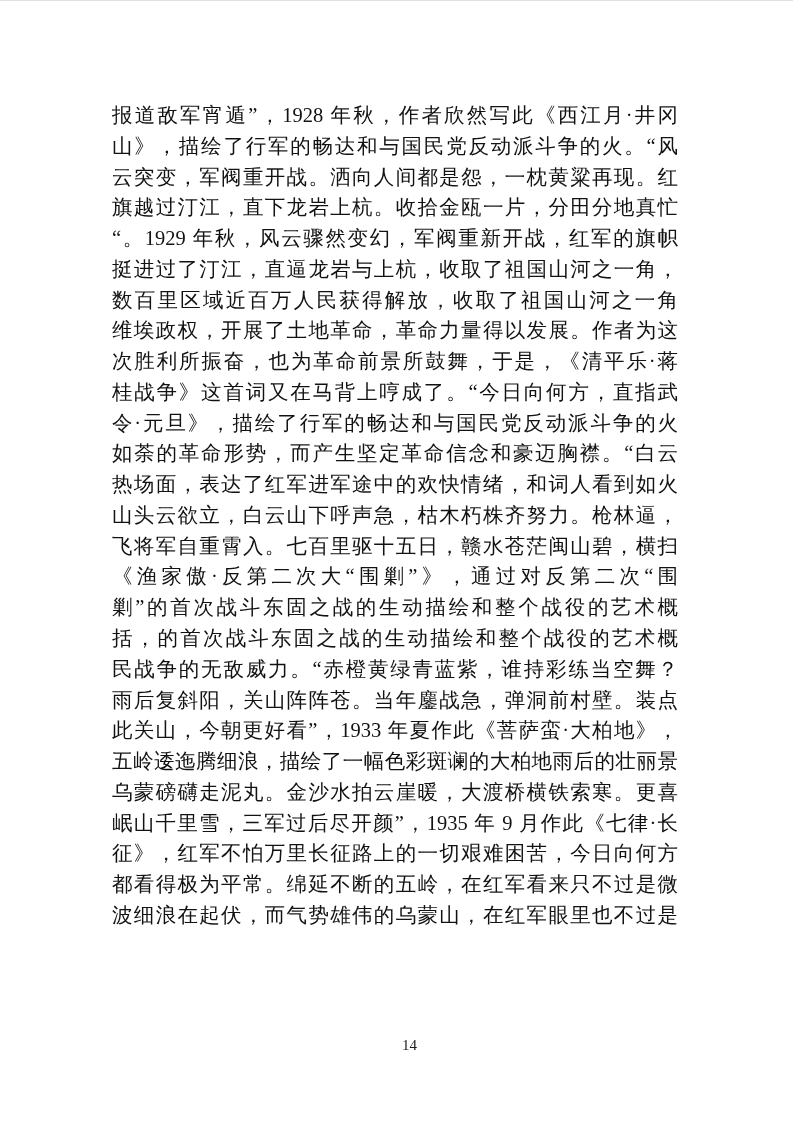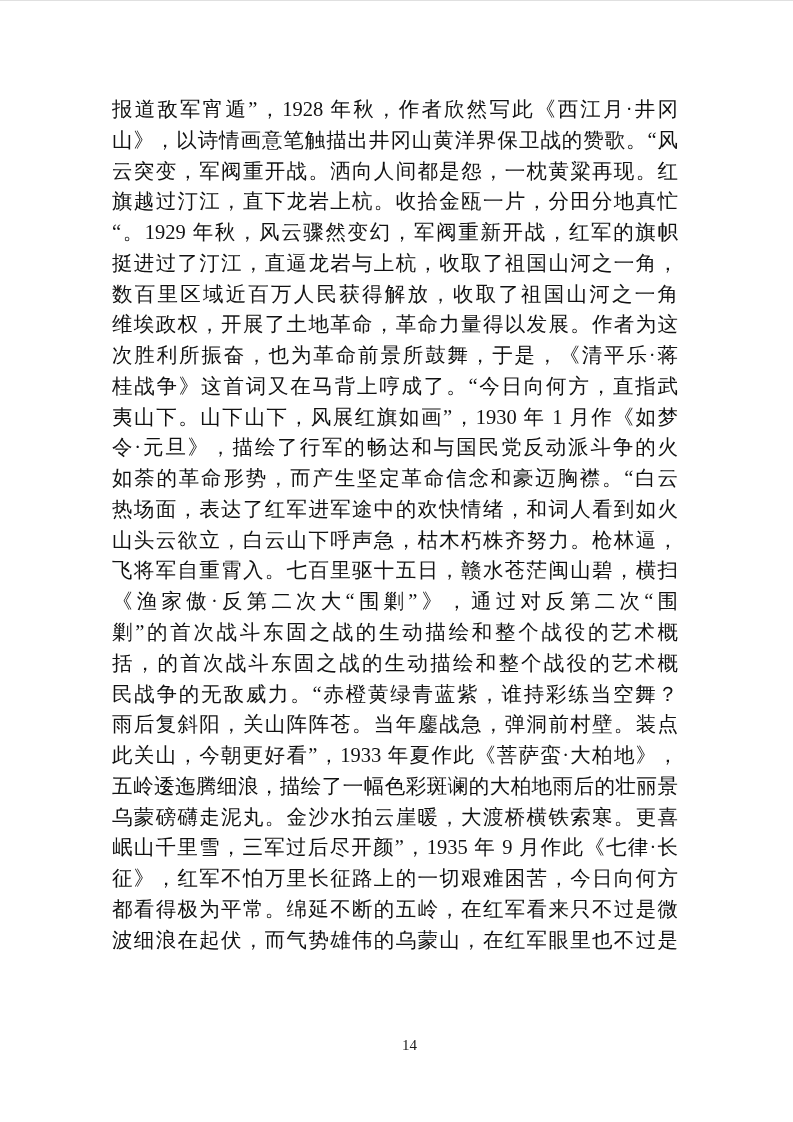--- a/index.html
+++ b/index.html
@@ -18,21 +18,21 @@
   .top-edge {
     position: absolute;
     top: 0; left: 0;
     width: 793px;
     height: 1px;
     background: #e0e0e0;
   }
   .text-block {
     position: absolute;
     left: 112px;
-    top: 94px;
+    top: 100px;
     width: 566px;
   }
   .text-line {
     font-size: 20.5px;
     line-height: 30.77px;
     height: 30.77px;
     color: #121212;
     text-align: justify;
     text-align-last: justify;
     text-justify: inter-character;
@@ -50,30 +50,29 @@
     margin-left: 24px;
   }
 </style>
 </head>
 <body>
 
 <div class="page">
   <div class="top-edge"></div>
   <div class="text-block">
       <div class="text-line">报道敌军宵遁”，1928 年秋，作者欣然写此《西江月·井冈</div>
-      <div class="text-line">山》，以诗情画意笔触描出井冈山黄洋界保卫战的赞歌。“风</div>
+      <div class="text-line">山》，描绘了行军的畅达和与国民党反动派斗争的火。“风</div>
       <div class="text-line">云突变，军阀重开战。洒向人间都是怨，一枕黄粱再现。红</div>
       <div class="text-line">旗越过汀江，直下龙岩上杭。收拾金瓯一片，分田分地真忙</div>
       <div class="text-line">“。1929 年秋，风云骤然变幻，军阀重新开战，红军的旗帜</div>
       <div class="text-line">挺进过了汀江，直逼龙岩与上杭，收取了祖国山河之一角，</div>
       <div class="text-line">数百里区域近百万人民获得解放，收取了祖国山河之一角</div>
       <div class="text-line">维埃政权，开展了土地革命，革命力量得以发展。作者为这</div>
       <div class="text-line">次胜利所振奋，也为革命前景所鼓舞，于是，《清平乐·蒋</div>
       <div class="text-line">桂战争》这首词又在马背上哼成了。“今日向何方，直指武</div>
-      <div class="text-line">夷山下。山下山下，风展红旗如画”，1930 年 1 月作《如梦</div>
       <div class="text-line">令·元旦》，描绘了行军的畅达和与国民党反动派斗争的火</div>
       <div class="text-line">如荼的革命形势，而产生坚定革命信念和豪迈胸襟。“白云</div>
       <div class="text-line">热场面，表达了红军进军途中的欢快情绪，和词人看到如火</div>
       <div class="text-line">山头云欲立，白云山下呼声急，枯木朽株齐努力。枪林逼，</div>
       <div class="text-line">飞将军自重霄入。七百里驱十五日，赣水苍茫闽山碧，横扫</div>
       <div class="text-line">《渔家傲·反第二次大“围剿”》，通过对反第二次“围</div>
       <div class="text-line">剿”的首次战斗东固之战的生动描绘和整个战役的艺术概</div>
       <div class="text-line">括，的首次战斗东固之战的生动描绘和整个战役的艺术概</div>
       <div class="text-line">民战争的无敌威力。“赤橙黄绿青蓝紫，谁持彩练当空舞？</div>
       <div class="text-line">雨后复斜阳，关山阵阵苍。当年鏖战急，弹洞前村壁。装点</div>

